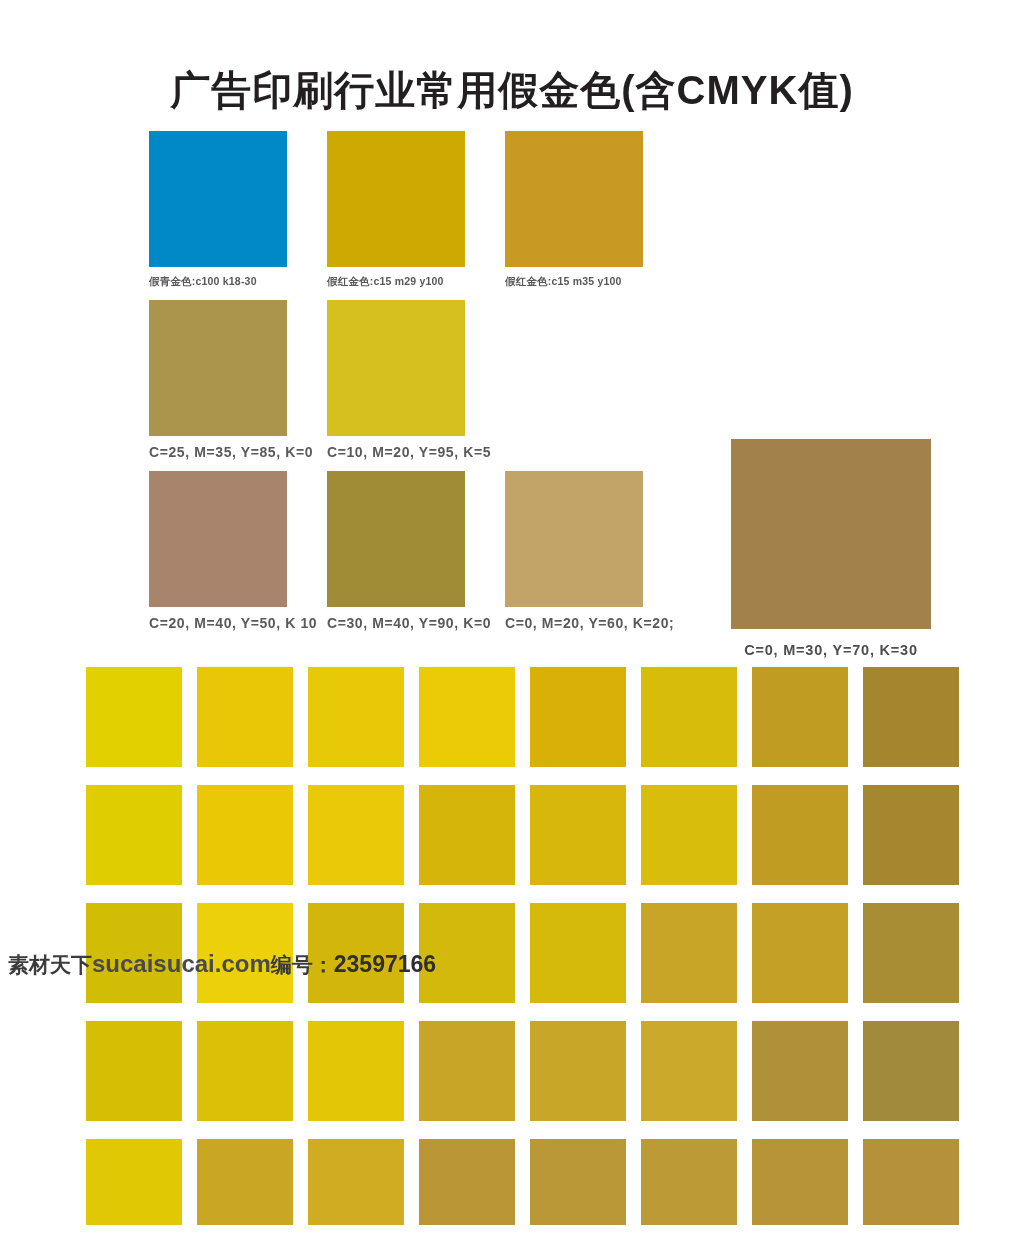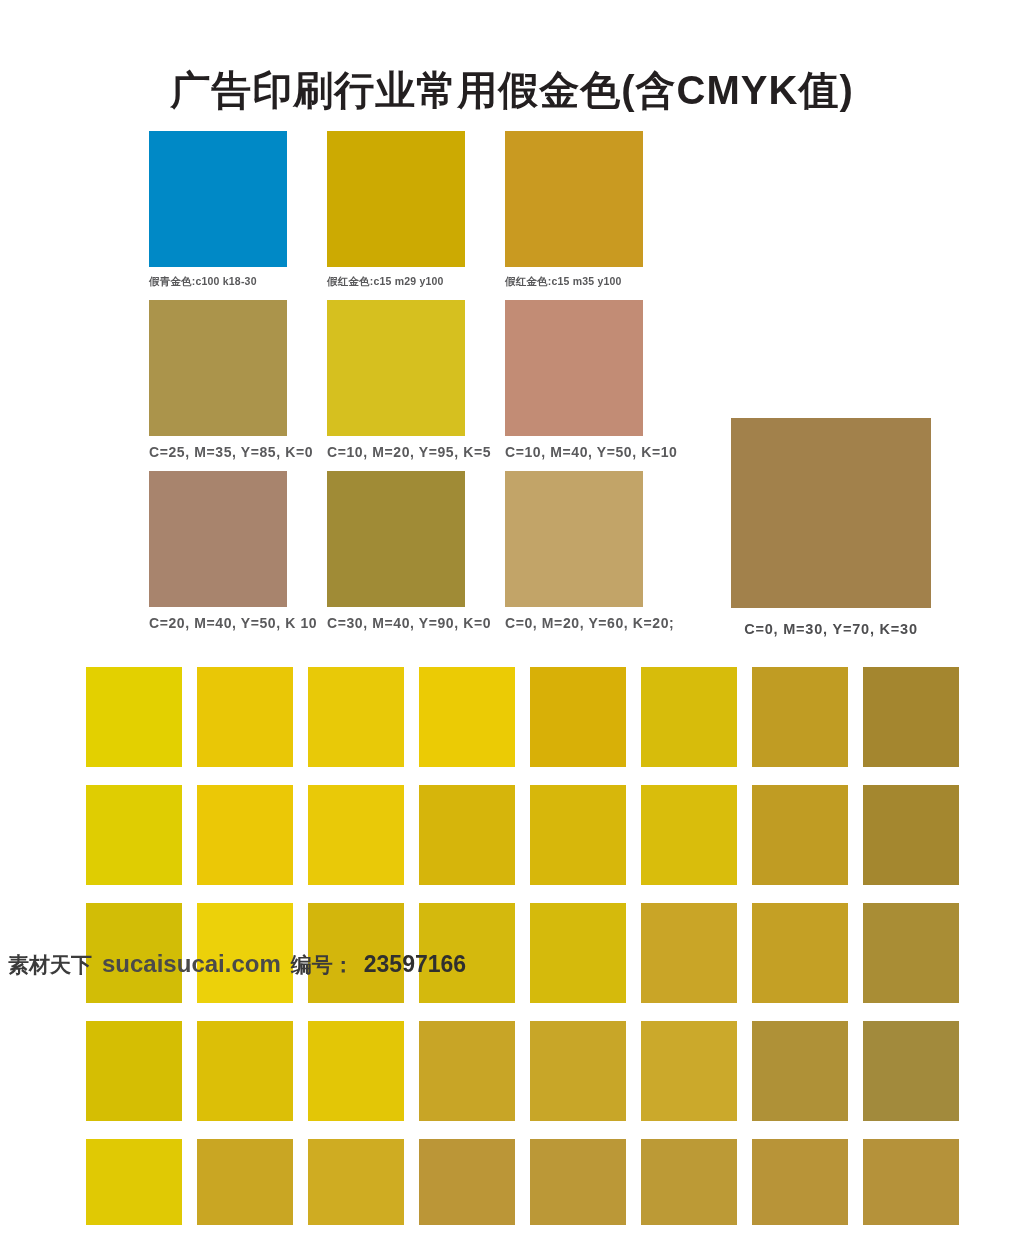--- a/index.html
+++ b/index.html
@@ -74,21 +74,21 @@
     letter-spacing: 0.6px;
   }
 
   
   .big {
     position: absolute;
     left: 731px;
     width: 200px;
   }
   .big.one { top: 139px; }
-  .big.two { top: 418px; }
+  .big.two { top: 439px; }
   .big-swatch {
     width: 200px;
     display: block;
   }
   .big.one .big-swatch { height: 193px; }
   .big.two .big-swatch { height: 190px; }
   .big-label {
     text-align: center;
     font-size: 14.5px;
     font-weight: bold;
@@ -120,21 +120,20 @@
     height: 86px;
   }
 
   
   .footer {
     position: absolute;
     left: 8px;
     bottom: 8px;
     display: flex;
     align-items: baseline;
-    gap: 10px;
     font-weight: bold;
     white-space: nowrap;
   }
   .footer .fcn {
     font-size: 21px;
     color: #3b3b3b;
     font-family: "Liberation Sans", "DejaVu Sans", sans-serif;
   }
   .footer .fsite {
     font-size: 24px;
@@ -177,24 +176,20 @@
     </div>
 
     <div class="matrix-row">
       <div class="mcell">
         <span class="mswatch" style="background: rgb(171, 148, 75);"></span>
         <div class="mlabel cmyk">C=25, M=35, Y=85, K=0</div>
       </div>
       <div class="mcell">
         <span class="mswatch" style="background: rgb(214, 192, 31);"></span>
         <div class="mlabel cmyk">C=10, M=20, Y=95, K=5</div>
-      </div>
-      <div class="mcell">
-        <span class="mswatch" style="background: rgb(194, 140, 117);"></span>
-        <div class="mlabel cmyk">C=10, M=40, Y=50, K=10</div>
       </div>
     </div>
 
     <div class="matrix-row">
       <div class="mcell">
         <span class="mswatch" style="background: rgb(168, 132, 109);"></span>
         <div class="mlabel cmyk">C=20, M=40, Y=50, K 10</div>
       </div>
       <div class="mcell">
         <span class="mswatch" style="background: rgb(160, 139, 54);"></span>

